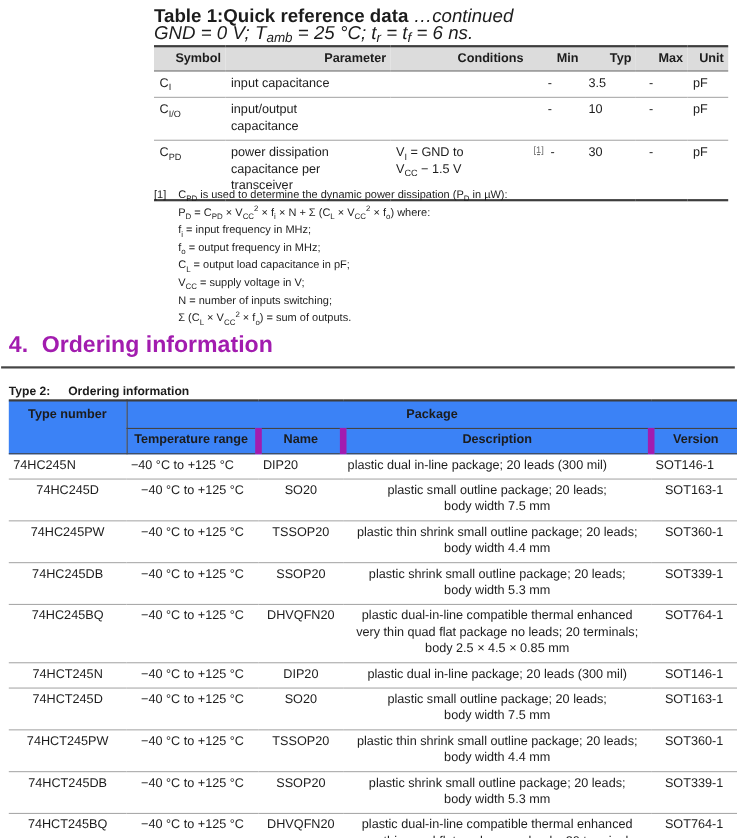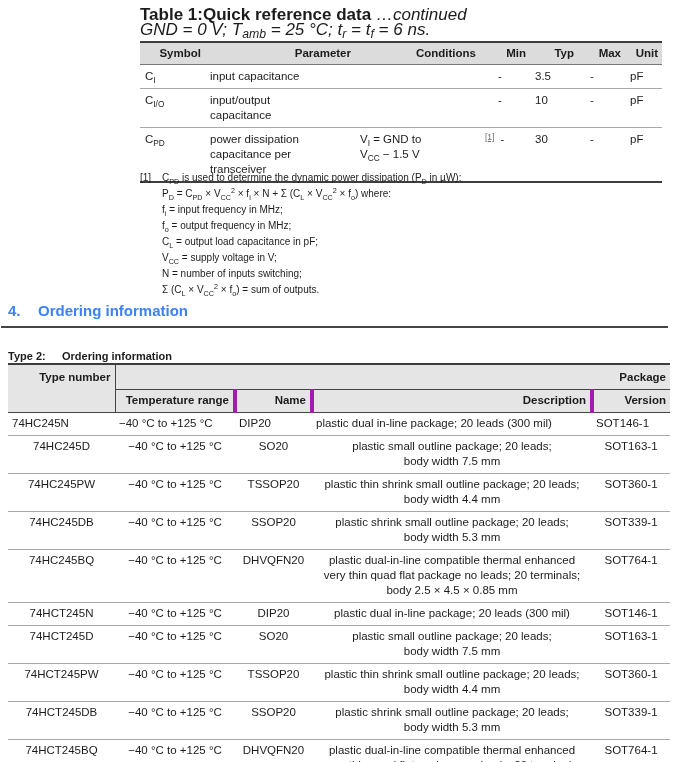--- a/index.html
+++ b/index.html
@@ -45,43 +45,43 @@
   }
 
   
   .footnote { position: absolute; top: 170px; left: 140px; width: 532px; font-size: 10px; line-height: 16px; display: flex; }
   .fn-marker { width: 22px; flex: 0 0 22px; }
   .fn-lines { flex: 1; }
 
   
   .section-head {
     position: absolute; top: 302px; left: 1px; width: 667px;
-    font-size: 15px; font-weight: bold; color: #3b82f6;
+    font-size: 21px; font-weight: bold; color: #a21caf;
     padding: 0 0 7px 7px; border-bottom: 2px solid #454545;
   }
   .sec-num { display: inline-block; min-width: 30px; }
 
   
   .t2cap { position: absolute; top: 349px; left: 8px; font-size: 11px; line-height: 14px; }
   .t2cap .cap-label { min-width: 54px; }
 
   
   #t2 {
     position: absolute; top: 363px; left: 8px; width: 662px;
     table-layout: fixed; font-size: 11.5px; line-height: 15px;
     border-top: 2px solid #3d3d3d; border-bottom: 2px solid #3d3d3d;
   }
   #t2 th {
-    background: #e5e5e5; text-align: right; font-weight: bold;
+    background: #3b82f6; text-align: center; font-weight: bold;
     padding: 5px 4px 4px 4px; border-bottom: 1px solid #444;
     vertical-align: top;
   }
   #t2 th.h-type { border-right: 1px solid #444; }
   #t2 tr.hdr2 th { padding: 3px 4px 4px 4px; }
-  #t2 th.h-name, #t2 th.h-desc, #t2 th.h-version { border-left: 4px solid #a21caf; }
+  #t2 th.h-name, #t2 th.h-desc, #t2 th.h-version { border-left: 6px solid #a21caf; }
   #t2 td { vertical-align: top; padding: 3px 4px 4px 4px; }
   #t2 tbody tr + tr td { border-top: 1px solid #aaa; text-align: center; }
 </style>
 </head>
 <body>
 
 <div class="page">
 
   <div class="t1cap">
     <div>

